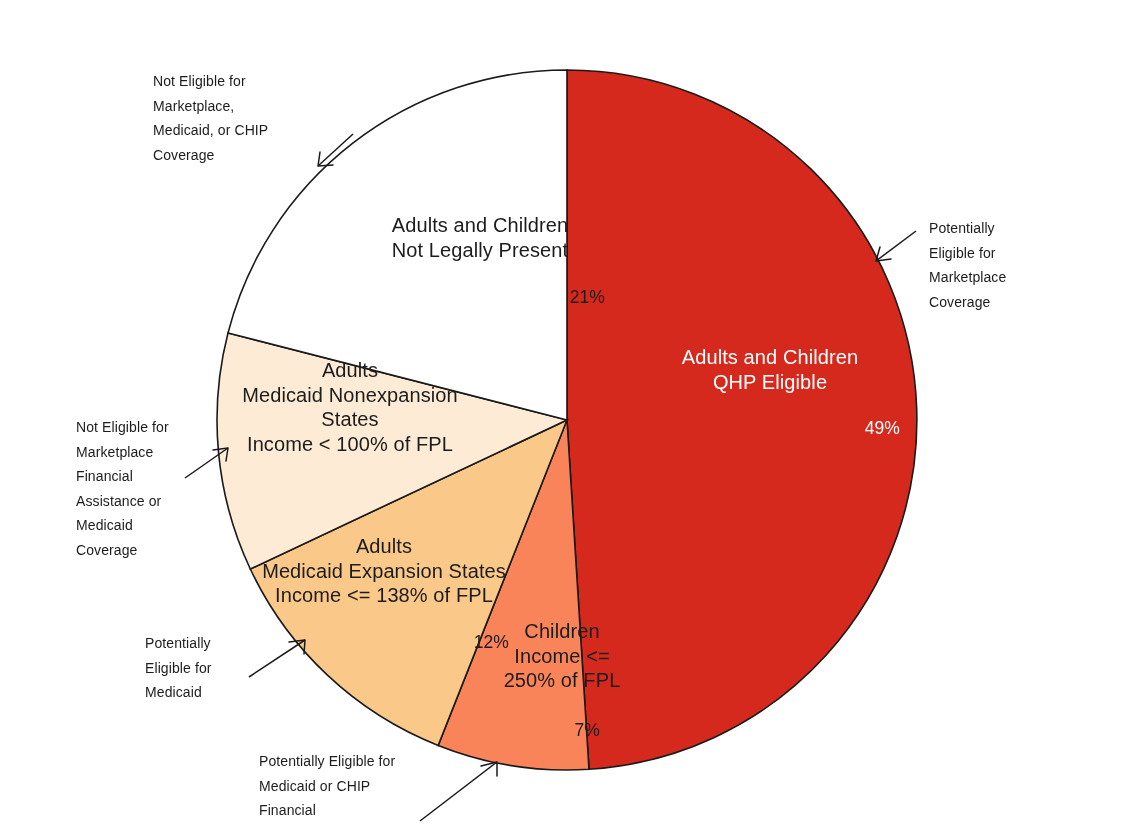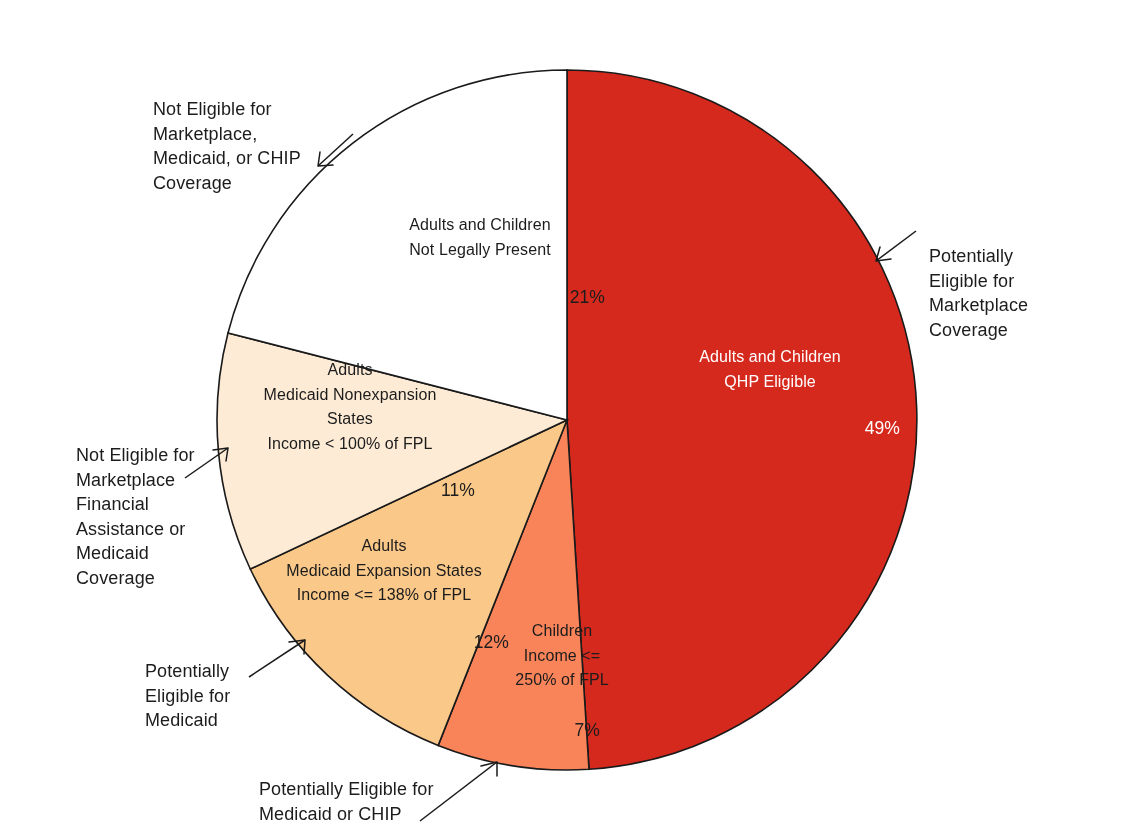--- a/index.html
+++ b/index.html
@@ -23,31 +23,30 @@
   }
   svg.pie-svg {
     position: absolute;
     left: 0; top: 0;
     width: 1138px;
     height: 828px;
     overflow: visible;
   }
   .callout {
     position: absolute;
-    font-size: 18px;
+    font-size: 14px;
     line-height: 24.5px;
     color: #1c1c1c;
     white-space: pre-line;
     letter-spacing: 0.1px;
-    margin-top: 28px;
   }
   .slice-label {
     position: absolute;
     text-align: center;
-    font-size: 16px;
+    font-size: 20px;
     line-height: 24.5px;
     white-space: pre-line;
     letter-spacing: 0.1px;
   }
   .slice-pct {
     position: absolute;
     text-align: right;
     font-size: 17.5px;
     letter-spacing: 0.1px;
   }
@@ -113,21 +112,20 @@
 
   <div class="slice-label dark-text" style="left:259px; top:534px; width:250px;">Adults
 Medicaid Expansion States
 Income &lt;= 138% of FPL</div>
   <div class="slice-pct dark-text" style="left:259px; top:632px; width:250px;">12%</div>
 
   <div class="slice-label dark-text" style="left:225px; top:358px; width:250px;">Adults
 Medicaid Nonexpansion
 States
 Income &lt; 100% of FPL</div>
-  <div class="slice-pct dark-text" style="left:225px; top:480px; width:250px;">11%</div>
 
   <div class="slice-label dark-text" style="left:355px; top:213px; width:250px;">Adults and Children
 Not Legally Present</div>
   <div class="slice-pct dark-text" style="left:355px; top:287px; width:250px;">21%</div>
 
   <div class="callout" style="left:929px; top:216px; width:200px;">Potentially
 Eligible for
 Marketplace
 Coverage</div>
 

